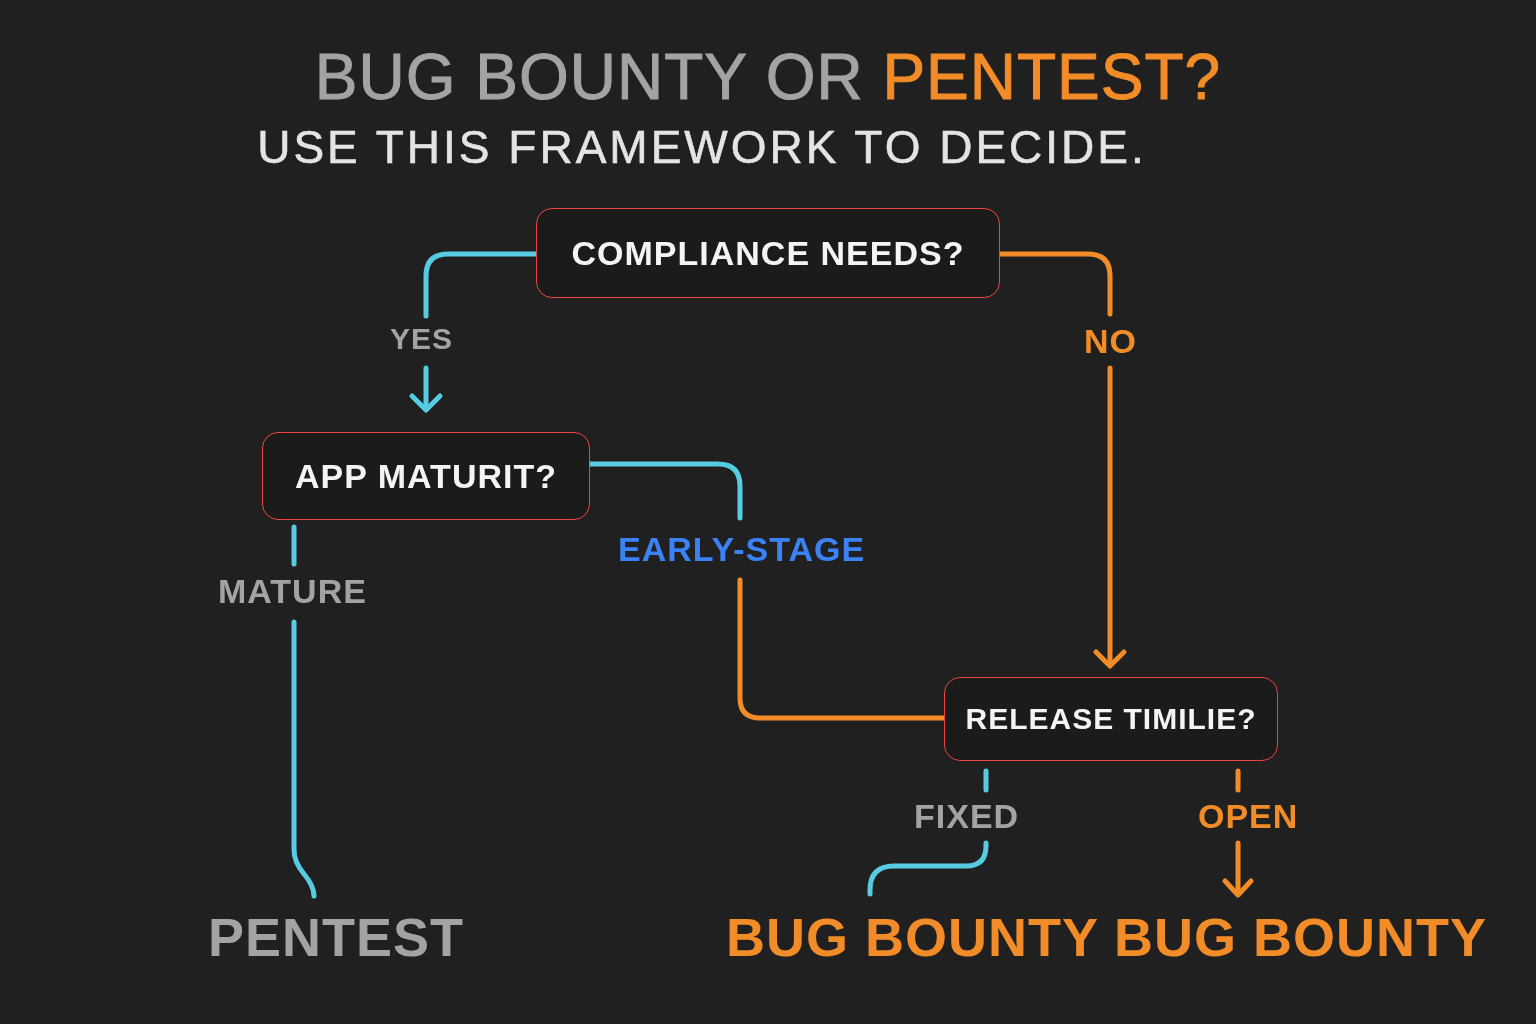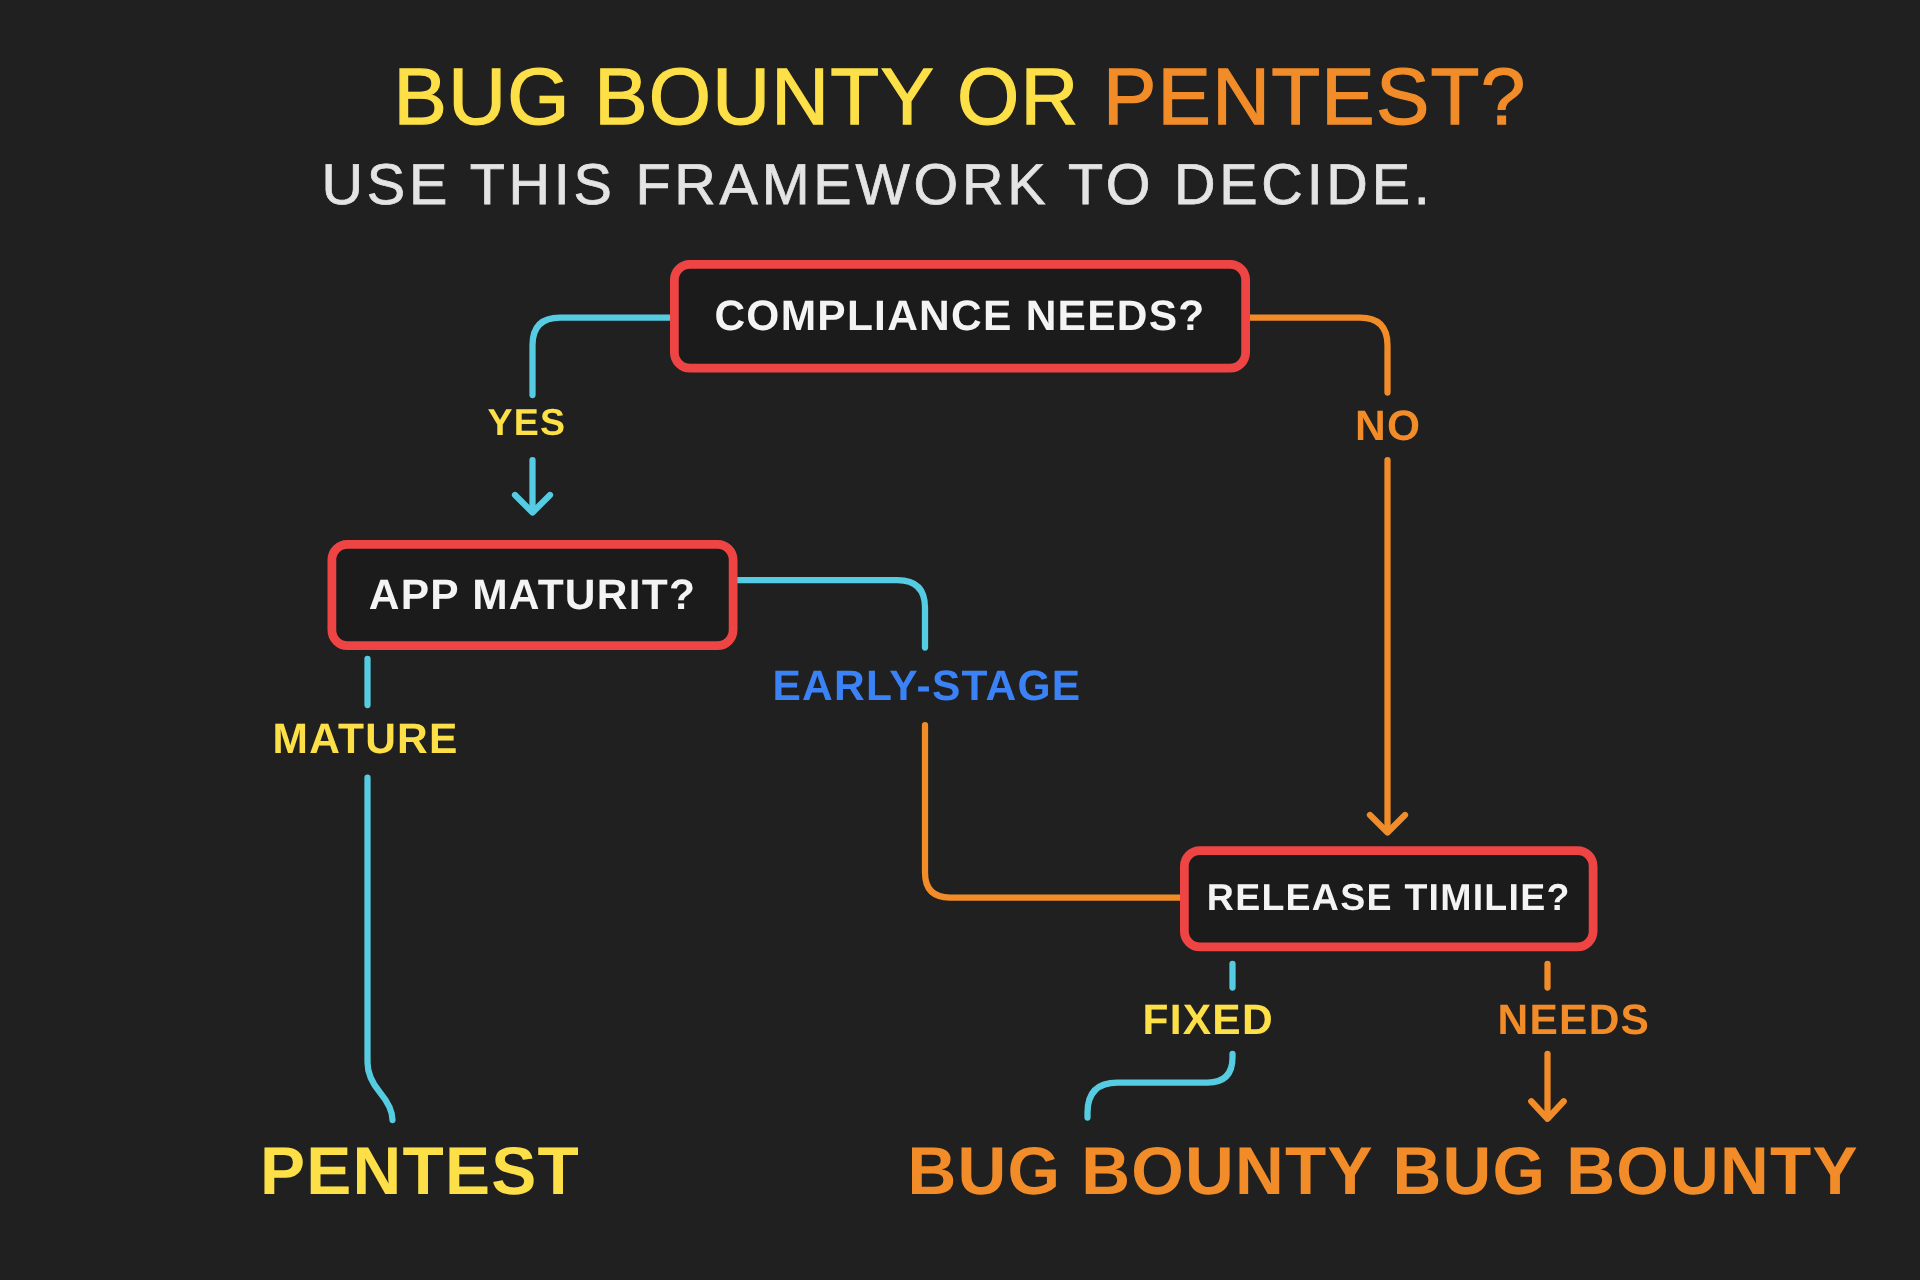--- a/index.html
+++ b/index.html
@@ -15,26 +15,26 @@
       font-size: 64px; font-weight: 400; letter-spacing: 1px;
       -webkit-text-stroke: 1px currentColor;
     }
     .subtitle {
       left: 0; width: 1404px; top: 120px; text-align: center;
       font-size: 46px; color: #e4e4e4; letter-spacing: 3px;
       -webkit-text-stroke: 0.6px currentColor;
     }
     .node {
       position: absolute; box-sizing: border-box;
-      background: #1b1b1b; border: 7px solid #ef4444; border-radius: 16px;
+      background: #1b1b1b; border: 1px solid #ef4444; border-radius: 16px;
       color: #f4f4f4; display: flex; align-items: center; justify-content: center;
       font-weight: 700; letter-spacing: 1px;
     }
     .label { position: absolute; font-weight: 700; letter-spacing: 1px; white-space: nowrap; }
-    .cyan { color: #fde047; }
+    .cyan { color: #a3a3a3; }
     .orange { color: #f28c28; }
     .white { color: #3b82f6; }
     .outcome { position: absolute; font-size: 54px; font-weight: 700; letter-spacing: 1px; white-space: nowrap; }
     svg.lines { position: absolute; left: 0; top: 0; }
   </style>
 </head>
 <body>
 
 <div class="abs title">
   <span class="cyan">BUG BOUNTY OR</span>
@@ -78,17 +78,17 @@
 
 <div class="node" style="left:944px; top:677px; width:334px; height:84px; font-size:30px;">
   <span>RELEASE TIMILIE?</span>
 </div>
 
 <div class="label cyan" style="left:390px; top:322px; font-size:30px;">YES</div>
 <div class="label orange" style="left:1084px; top:322px; font-size:34px;">NO</div>
 <div class="label cyan" style="left:218px; top:572px; font-size:34px;">MATURE</div>
 <div class="label white" style="left:618px; top:530px; font-size:34px;">EARLY-STAGE</div>
 <div class="label cyan" style="left:914px; top:797px; font-size:34px;">FIXED</div>
-<div class="label orange" style="left:1198px; top:797px; font-size:34px;">NEEDS</div>
+<div class="label orange" style="left:1198px; top:797px; font-size:34px;">OPEN</div>
 
 <div class="outcome cyan" style="left:208px; top:906px;">PENTEST</div>
 <div class="outcome orange" style="left:726px; top:906px;">BUG BOUNTY</div>
 <div class="outcome orange" style="left:1114px; top:906px;">BUG BOUNTY</div>
 
 </body></html>

